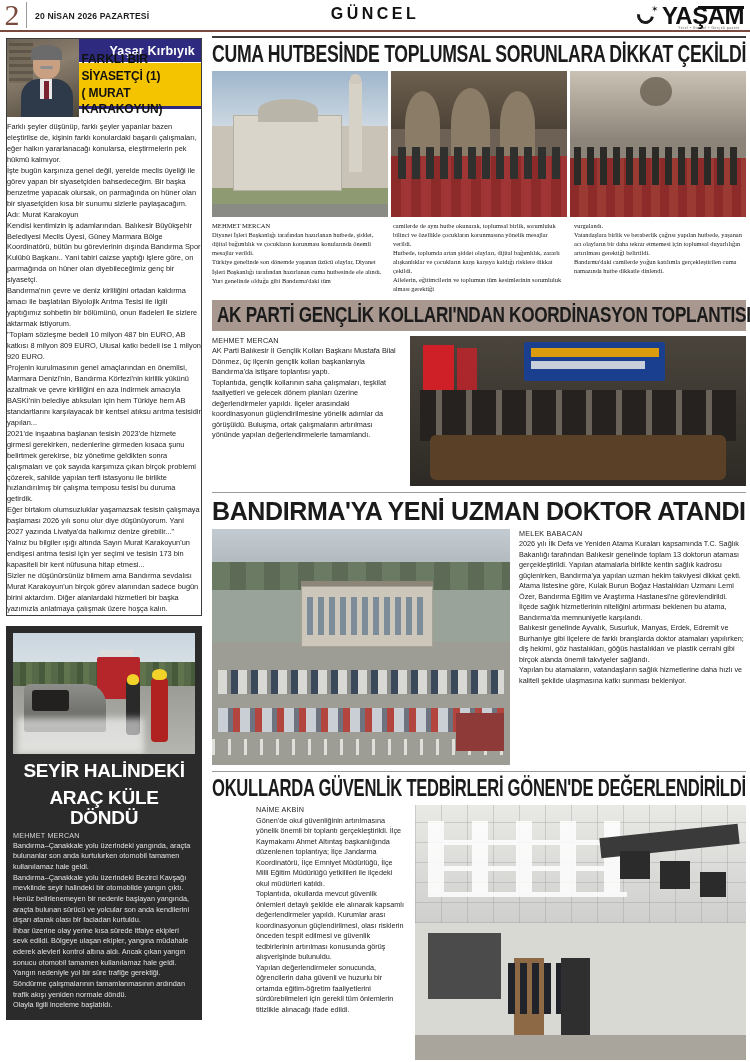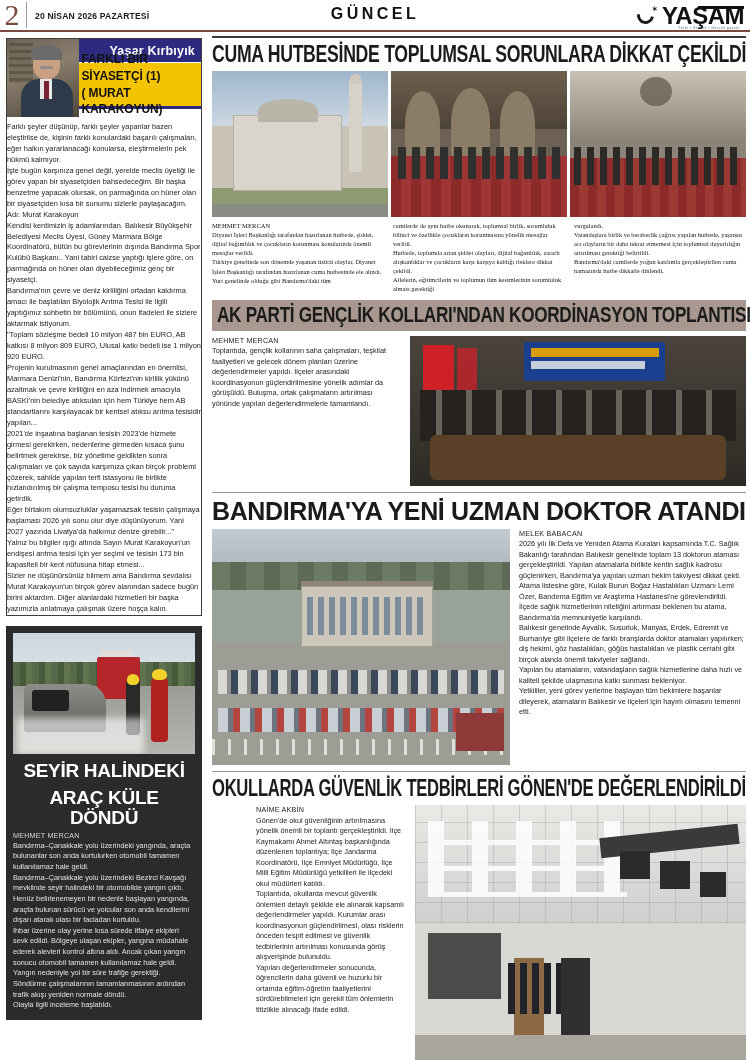--- a/index.html
+++ b/index.html
@@ -377,20 +377,21 @@
       </div>
     </div>
 
     <div>
       <div class="headline-band">
         <div class="headline" style="font-size: 21.5px; transform: scaleX(0.799401);">AK PARTİ GENÇLİK KOLLARI'NDAN KOORDİNASYON TOPLANTISI</div>
       </div>
       <div class="ak-wrap">
         <div class="ak-text">
           <p class="ak-byline">MEHMET MERCAN</p>
+          <p>AK Parti Balıkesir İl Gençlik Kolları Başkanı Mustafa Bilal Dönmez, üç ilçenin gençlik kolları başkanlarıyla Bandırma'da istişare toplantısı yaptı.</p>
           <p>Toplantıda, gençlik kollarının saha çalışmaları, teşkilat faaliyetleri ve gelecek dönem planları üzerine değerlendirmeler yapıldı. İlçeler arasındaki koordinasyonun güçlendirilmesine yönelik adımlar da görüşüldü. Buluşma, ortak çalışmaların artırılması yönünde yapılan değerlendirmelerle tamamlandı.</p>
         </div>
         <div class="ak-photo">
           <div class="akp-wall"></div>
             <div class="akp-banner"></div>
             <div class="akp-banner-t"></div>
           <div class="akp-banner-t2"></div>
             <div class="akp-flag"></div>
             <div class="akp-flag2"></div>
           <div class="akp-people"></div>
@@ -414,21 +415,20 @@
             <div class="drp-cars2"></div>
             <div class="drp-lines"></div>
             <div class="drp-red"></div>
         </div>
         <div class="dr-text">
           <p class="dr-byline">MELEK BABACAN</p>
           <p>2026 yılı İlk Defa ve Yeniden Atama Kuraları kapsamında T.C. Sağlık Bakanlığı tarafından Balıkesir genelinde toplam 13 doktorun ataması gerçekleştirildi. Yapılan atamalarla birlikte kentin sağlık kadrosu güçlenirken, Bandırma'ya yapılan uzman hekim takviyesi dikkat çekti.</p>
           <p>Atama listesine göre, Kulak Burun Boğaz Hastalıkları Uzmanı Lemi Özer, Bandırma Eğitim ve Araştırma Hastanesi'ne görevlendirildi. İlçede sağlık hizmetlerinin niteliğini artırması beklenen bu atama, Bandırma'da memnuniyetle karşılandı.</p>
           <p>Balıkesir genelinde Ayvalık, Susurluk, Manyas, Erdek, Edremit ve Burhaniye gibi ilçelere de farklı branşlarda doktor atamaları yapılırken; diş hekimi, göz hastalıkları, göğüs hastalıkları ve plastik cerrahi gibi birçok alanda önemli takviyeler sağlandı.</p>
           <p>Yapılan bu atamaların, vatandaşların sağlık hizmetlerine daha hızlı ve kaliteli şekilde ulaşmasına katkı sunması bekleniyor.</p>
-          <p>Yetkililer, yeni görev yerlerine başlayan tüm hekimlere başarılar dileyerek, atamaların Balıkesir ve ilçeleri için hayırlı olmasını temenni etti.</p>
         </div>
       </div>
     </div>
 
     <div>
       <div class="thin-rule"></div>
       <div class="headline" style="font-size: 23.5px; transform: scaleX(0.707285);">OKULLARDA GÜVENLİK TEDBİRLERİ GÖNEN'DE DEĞERLENDİRİLDİ</div>
       <div class="sc-wrap">
         <div class="sc-text">
           <p class="dr-byline">NAİME AKBİN</p>

